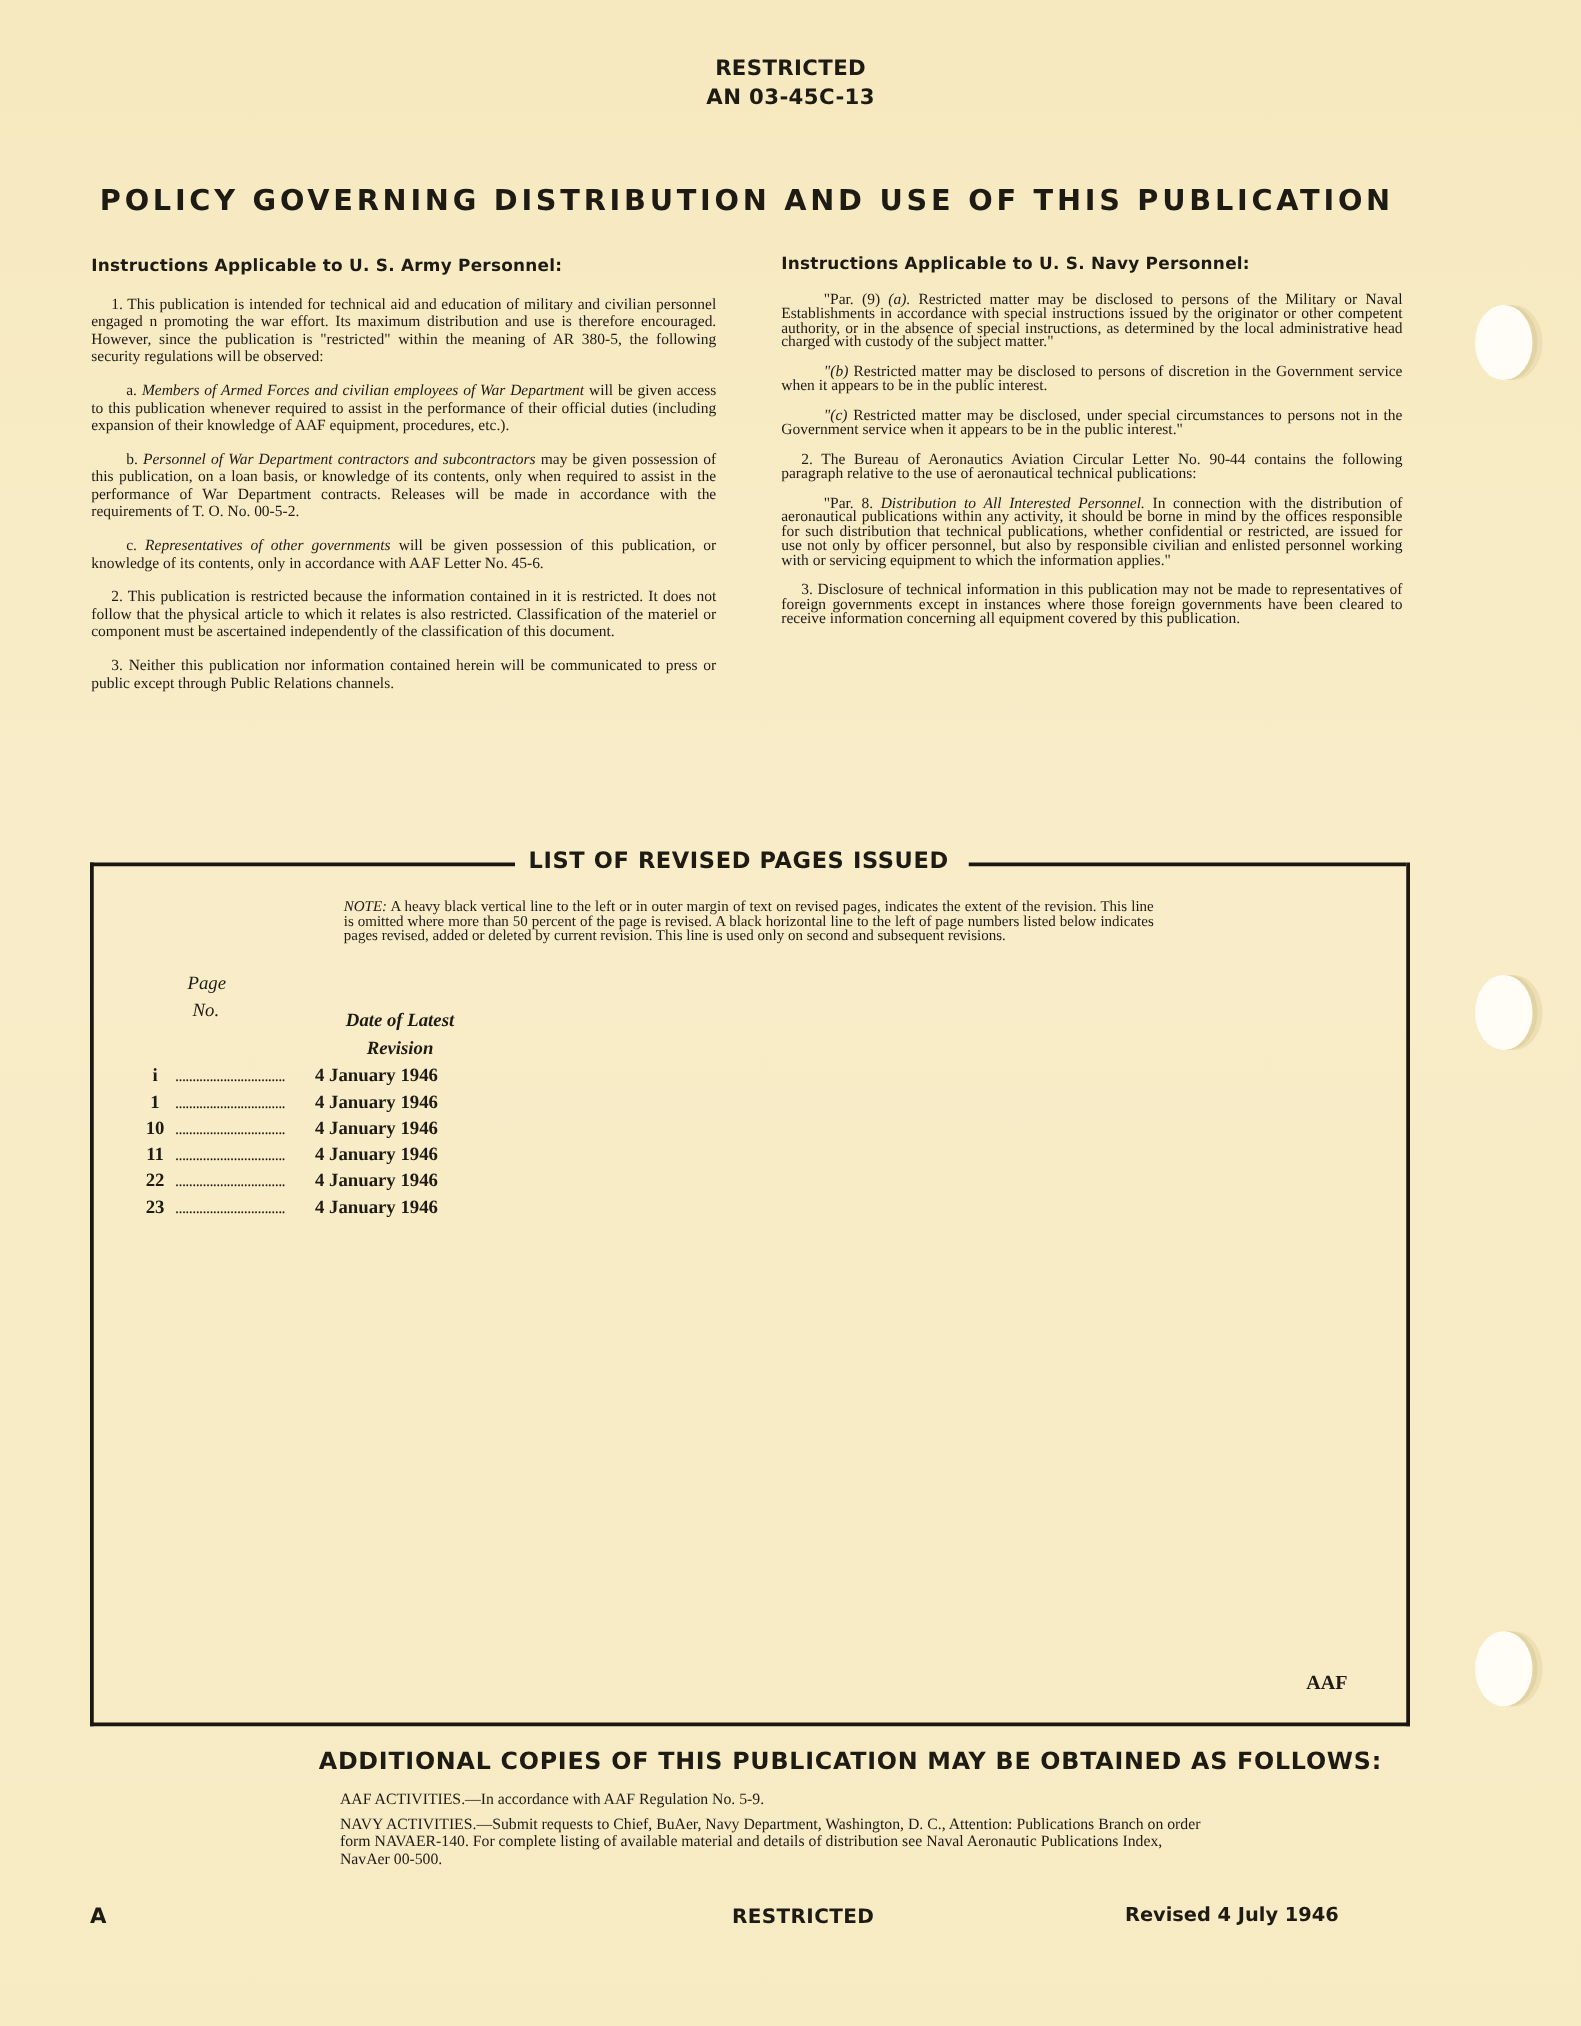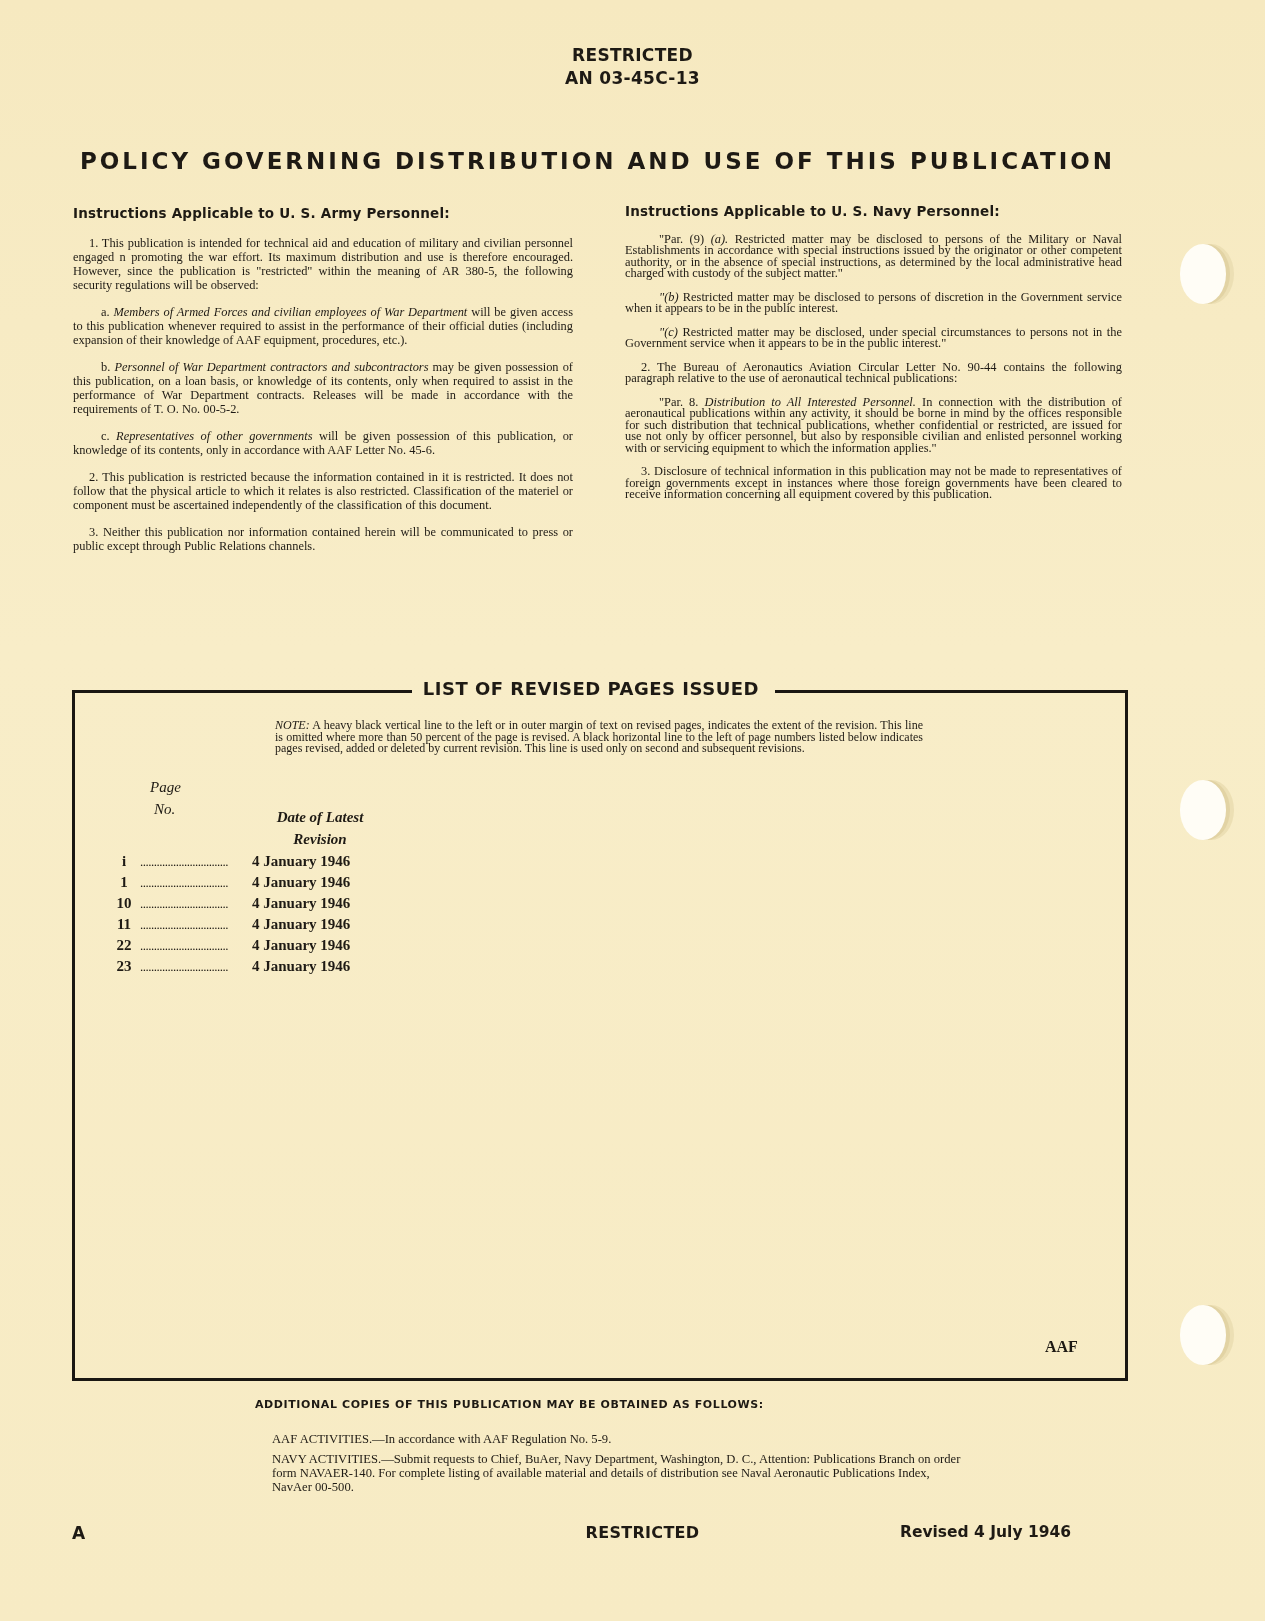--- a/index.html
+++ b/index.html
@@ -39,21 +39,21 @@
     .note { position: absolute; left: 275px; top: 720px; width: 648px; font-size: 12px; line-height: 11.5px; text-align: justify; }
     .rev-head-page { position: absolute; left: 118px; top: 776px; font-style: italic; font-weight: normal; font-size: 15px; line-height: 22px; margin-left: 32px; }
     .rev-head-date { position: absolute; left: 260px; top: 806px; width: 120px; text-align: center; font-style: italic; font-weight: bold; font-size: 15px; line-height: 22px; }
     .rev-list { position: absolute; left: 108px; top: 853px; width: 300px; }
     .rev-row { display: flex; align-items: baseline; height: 21px; font-size: 15px; font-weight: bold; }
     .rev-page { width: 32px; text-align: center; }
     .rev-dots { width: 112px; overflow: hidden; white-space: nowrap; letter-spacing: -0.5px; font-weight: normal; font-size: 13px; }
     .rev-date { white-space: nowrap; }
     .aaf-mark { position: absolute; left: 1045px; top: 1338px; font-weight: bold; font-size: 16px; }
 
-    .add-head { position: absolute; left: 255px; top: 1398px; font-family: "DejaVu Sans", sans-serif; font-weight: bold; font-size: 11px; letter-spacing: 0.6px; }
+    .add-head { position: absolute; left: 255px; top: 1398px; font-family: "DejaVu Sans", sans-serif; font-weight: bold; font-size: 19px; letter-spacing: 0.6px; }
     .add-line { position: absolute; left: 272px; font-size: 12.6px; line-height: 14px; width: 690px; }
     .add-aaf { top: 1432px; }
     .add-navy { top: 1452px; }
 
     .foot-a { position: absolute; left: 72px; top: 1523px; font-family: "DejaVu Sans", sans-serif; font-weight: bold; font-size: 17px; }
     .foot-r { position: absolute; left: 0; width: 1265px; text-align: center; top: 1523px; font-family: "DejaVu Sans", sans-serif; font-weight: bold; font-size: 16px; letter-spacing: 0.3px; padding-left: 10px; }
     .foot-rev { position: absolute; left: 900px; top: 1523px; font-family: "DejaVu Sans", sans-serif; font-weight: bold; font-size: 15.5px; }
 
     .hole { position: absolute; width: 46px; height: 60px; border-radius: 50%; background: #fffdf6;
       box-shadow: 4px 0 0 0 #e2d3a4, 8px 0 0 0 #ecdfb4; }

